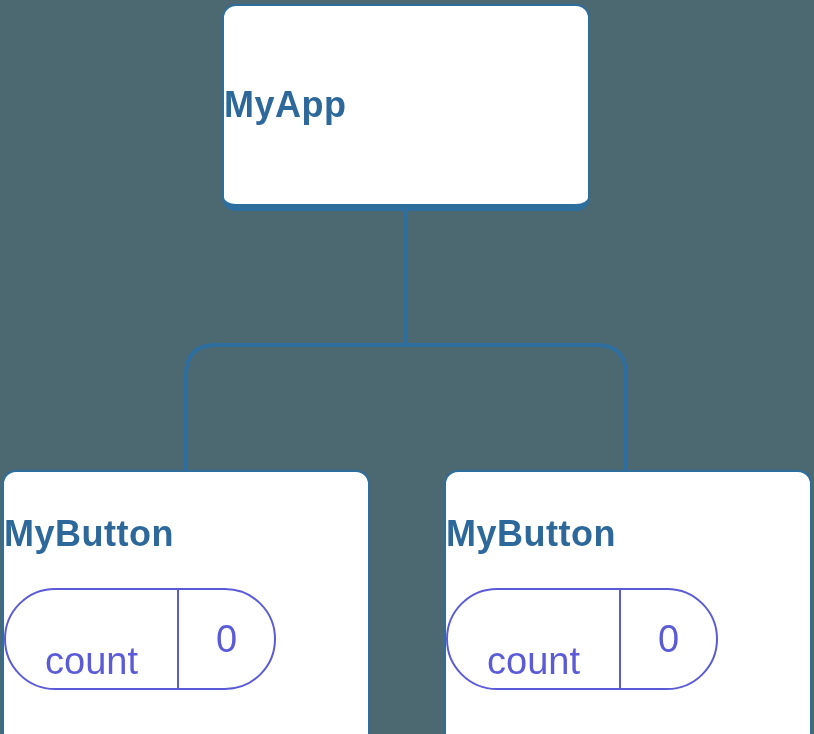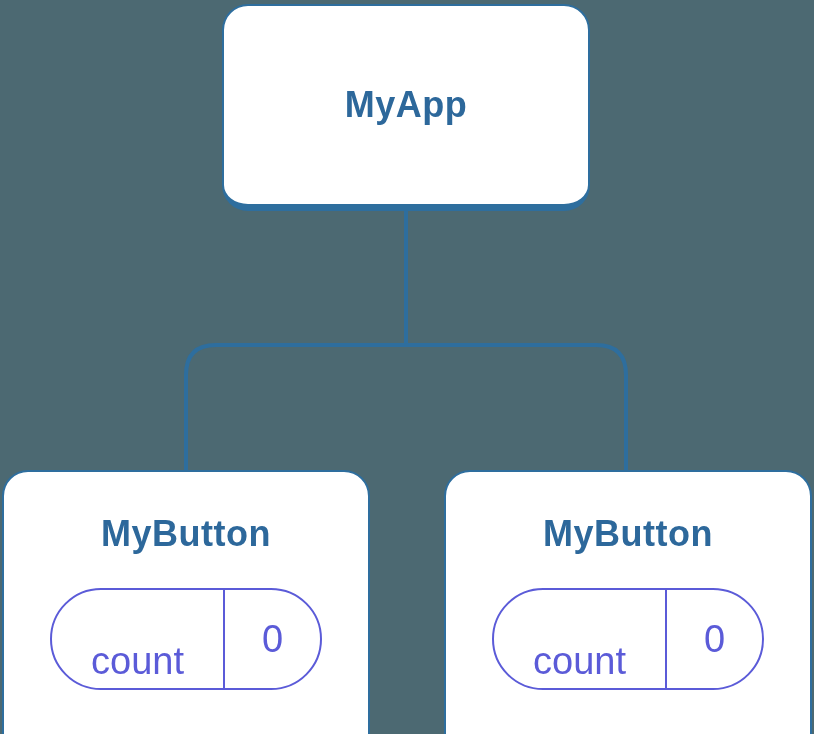--- a/index.html
+++ b/index.html
@@ -27,24 +27,23 @@
   .connectors path {
     stroke: var(--blue);
     stroke-width: 4;
     fill: none;
   }
   .card {
     position: absolute;
     background: var(--card-bg);
     border: 2px solid var(--blue);
     border-bottom-width: 7px;
-    border-radius: 26px;
+    border-radius: 14px;
     display: flex;
     flex-direction: column;
-    align-items: center;
   }
   .root-card {
     left: 222px; top: 4px;
     width: 368px; height: 207px;
     justify-content: center;
   }
   .child-card {
     top: 470px;
     width: 368px; height: 324px;
     padding-top: 40px;

